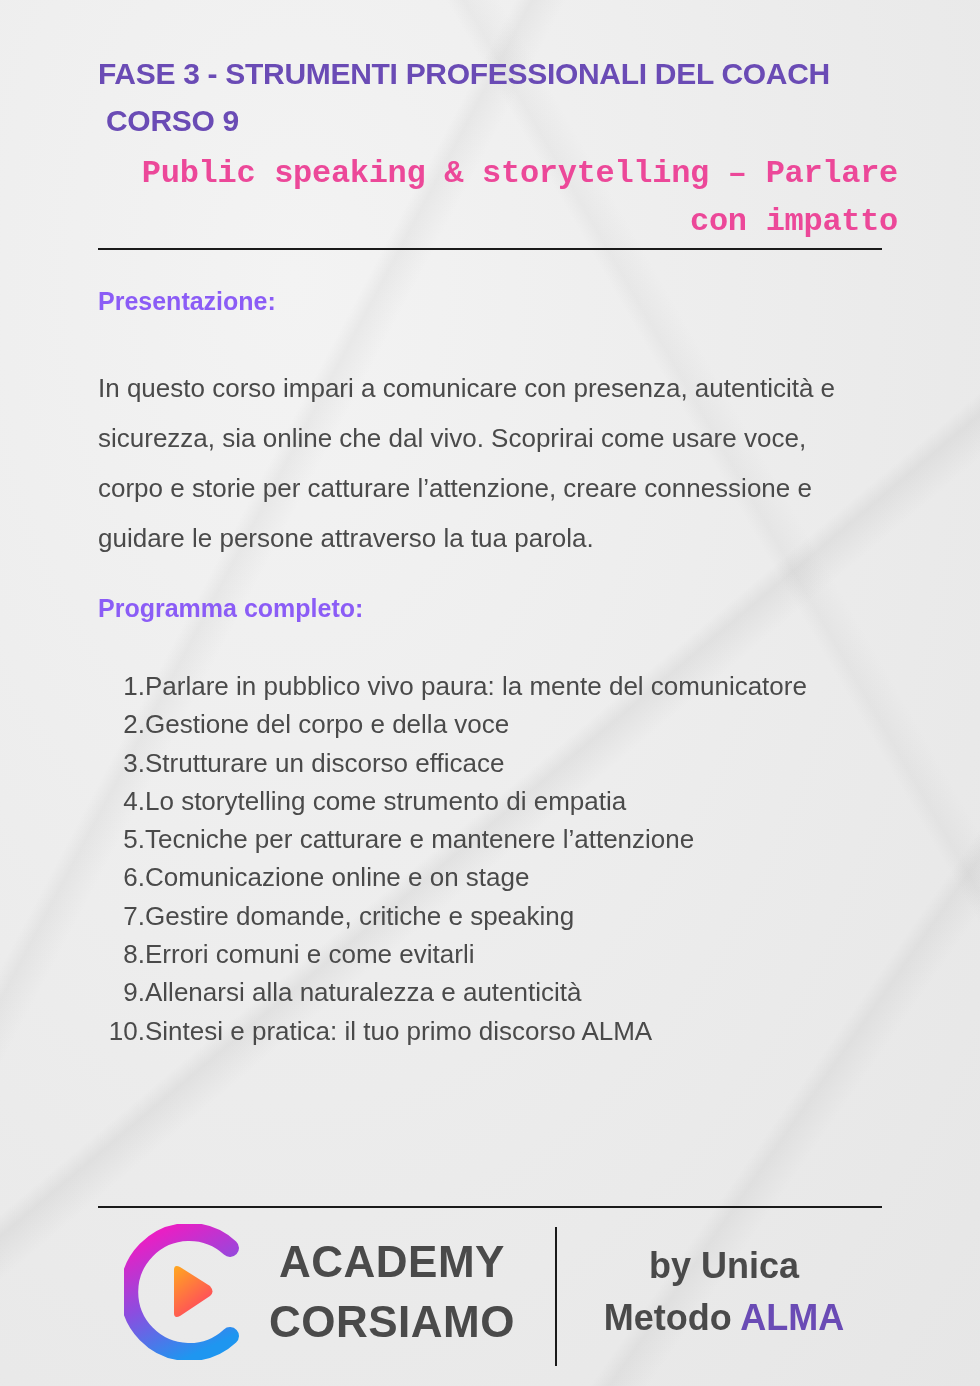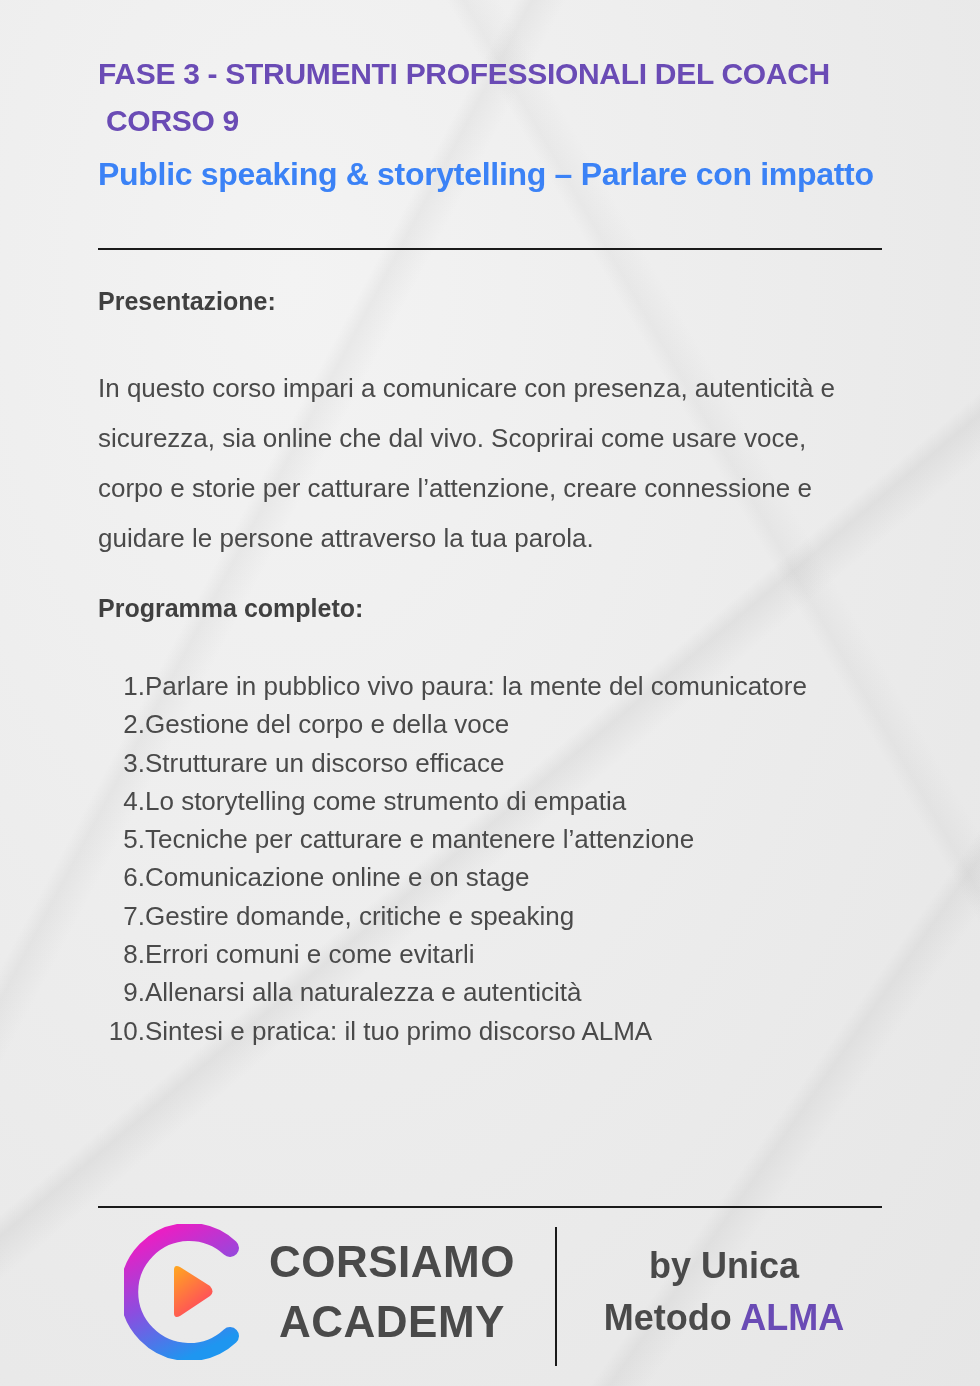--- a/index.html
+++ b/index.html
@@ -18,32 +18,32 @@
 
     .heading-purple {
       position: absolute; left: 98px; margin: 0;
       font-family: "Liberation Sans", sans-serif; font-weight: 700;
       font-size: 30px; color: #6a4bb5; letter-spacing: -0.3px; white-space: nowrap;
     }
     #fase { top: 57px; }
     #corso { top: 104px; margin-left: 8px; }
     .subtitle {
       position: absolute; left: 98px; top: 150px; width: 800px; margin: 0;
-      font-family: Liberation Sans, sans-serif; font-weight: 700;
-      font-size: 32px; line-height: 48px; color: #3b82f6; letter-spacing: -0.3px;
+      font-family: Liberation Mono, monospace; font-weight: 700;
+      font-size: 32px; line-height: 48px; color: #ec4899; letter-spacing: -0.3px; text-align: right;
     }
     .hr { position: absolute; background: #1a1a1a; }
     #hr-top { left: 98px; top: 248px; width: 784px; height: 2px; }
     #hr-bottom { left: 98px; top: 1206px; width: 784px; height: 2px; }
     #vr-footer { left: 555px; top: 1227px; width: 2px; height: 139px; }
 
     .section-label {
       position: absolute; left: 98px; margin: 0;
       font-family: "Liberation Sans", sans-serif; font-weight: 700;
-      font-size: 25px; color: #404040;
+      font-size: 25px; color: #8b5cf6;
     }
     #presentazione-label { top: 287px; }
     #programma-label { top: 594px; }
 
     .body-text {
       position: absolute; left: 98px; top: 363px; width: 780px; margin: 0;
       font-family: "Liberation Sans", sans-serif; font-size: 26px; line-height: 50px;
       color: #4a4a4a;
     }
     .program-list {
@@ -140,22 +140,22 @@
           <stop offset="0%" stop-color="#ffa81f"></stop>
           <stop offset="100%" stop-color="#ff4560"></stop>
         </linearGradient>
       </defs>
       <path d="M106 24 A60 60 0 1 0 106 112" fill="none" stroke="url(#cgrad)" stroke-width="18" stroke-linecap="round"></path>
       <path d="M50 46 Q50 40 56 43 L86 62 Q91 68 86 72 L56 92 Q50 95 50 89 Z" fill="url(#pgrad)"></path>
     </svg>
   </div>
 
   <div class="brand">
+    <div>ACADEMY</div>
     <div>CORSIAMO</div>
-    <div>ACADEMY</div>
   </div>
 
   <div id="vr-footer" class="hr"></div>
 
   <div class="metodo">
     <div>by Unica</div>
     <div><span>Metodo</span> <span class="accent">ALMA</span></div>
   </div>
 
 </div>

